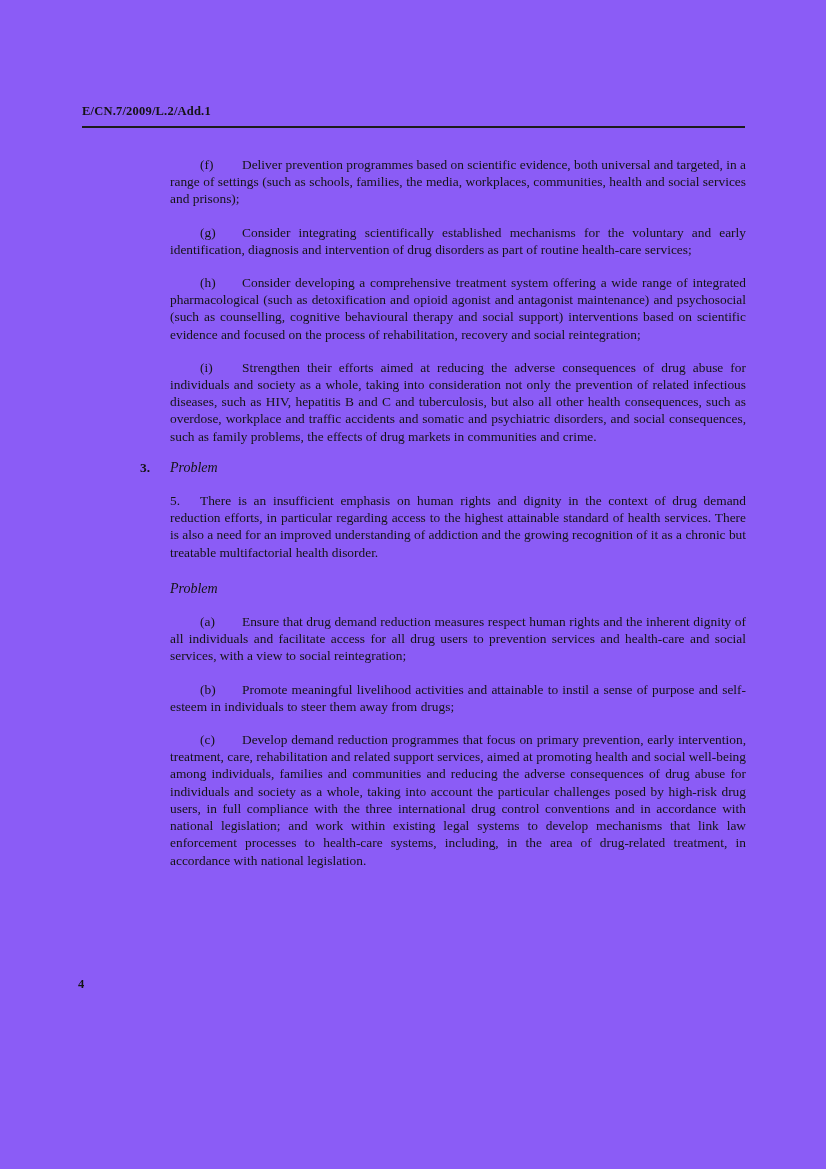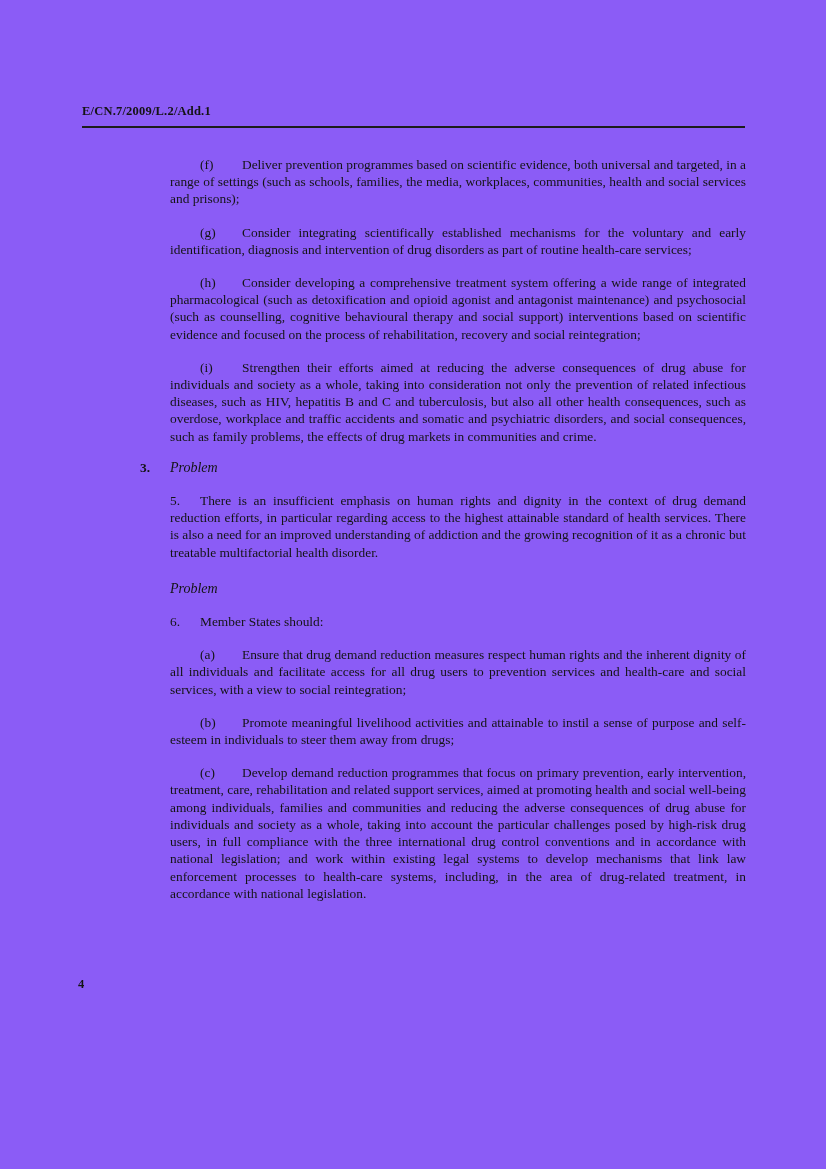--- a/index.html
+++ b/index.html
@@ -105,21 +105,20 @@
     <p class="para lettered"><span class="plabel">(i)</span><span>Strengthen their efforts aimed at reducing the adverse consequences of drug abuse for individuals and society as a whole, taking into consideration not only the prevention of related infectious diseases, such as HIV, hepatitis B and C and tuberculosis, but also all other health consequences, such as overdose, workplace and traffic accidents and somatic and psychiatric disorders, and social consequences, such as family problems, the effects of drug markets in communities and crime.</span></p>
 
     <div class="section-heading"><span class="sec-num">3.</span></div>
 
     <p class="subhead">Problem</p>
 
     <p class="para numbered"><span class="plabel">5.</span><span>There is an insufficient emphasis on human rights and dignity in the context of drug demand reduction efforts, in particular regarding access to the highest attainable standard of health services. There is also a need for an improved understanding of addiction and the growing recognition of it as a chronic but treatable multifactorial health disorder.</span></p>
 
     <p class="subhead subhead-action">Problem</p>
 
-    <p class="para numbered"><span class="plabel">6.</span><span>Member States should:</span></p>
 
     <p class="para lettered"><span class="plabel">(a)</span><span>Ensure that drug demand reduction measures respect human rights and the inherent dignity of all individuals and facilitate access for all drug users to prevention services and health-care and social services, with a view to social reintegration;</span></p>
 
     <p class="para lettered"><span class="plabel">(b)</span><span>Promote meaningful livelihood activities and attainable to instil a sense of purpose and self-esteem in individuals to steer them away from drugs;</span></p>
 
     <p class="para lettered"><span class="plabel">(c)</span><span>Develop demand reduction programmes that focus on primary prevention, early intervention, treatment, care, rehabilitation and related support services, aimed at promoting health and social well-being among individuals, families and communities and reducing the adverse consequences of drug abuse for individuals and society as a whole, taking into account the particular challenges posed by high-risk drug users, in full compliance with the three international drug control conventions and in accordance with national legislation; and work within existing legal systems to develop mechanisms that link law enforcement processes to health-care systems, including, in the area of drug-related treatment, in accordance with national legislation.</span></p>
 
   </div>
 
   <div class="page-number">4</div>

